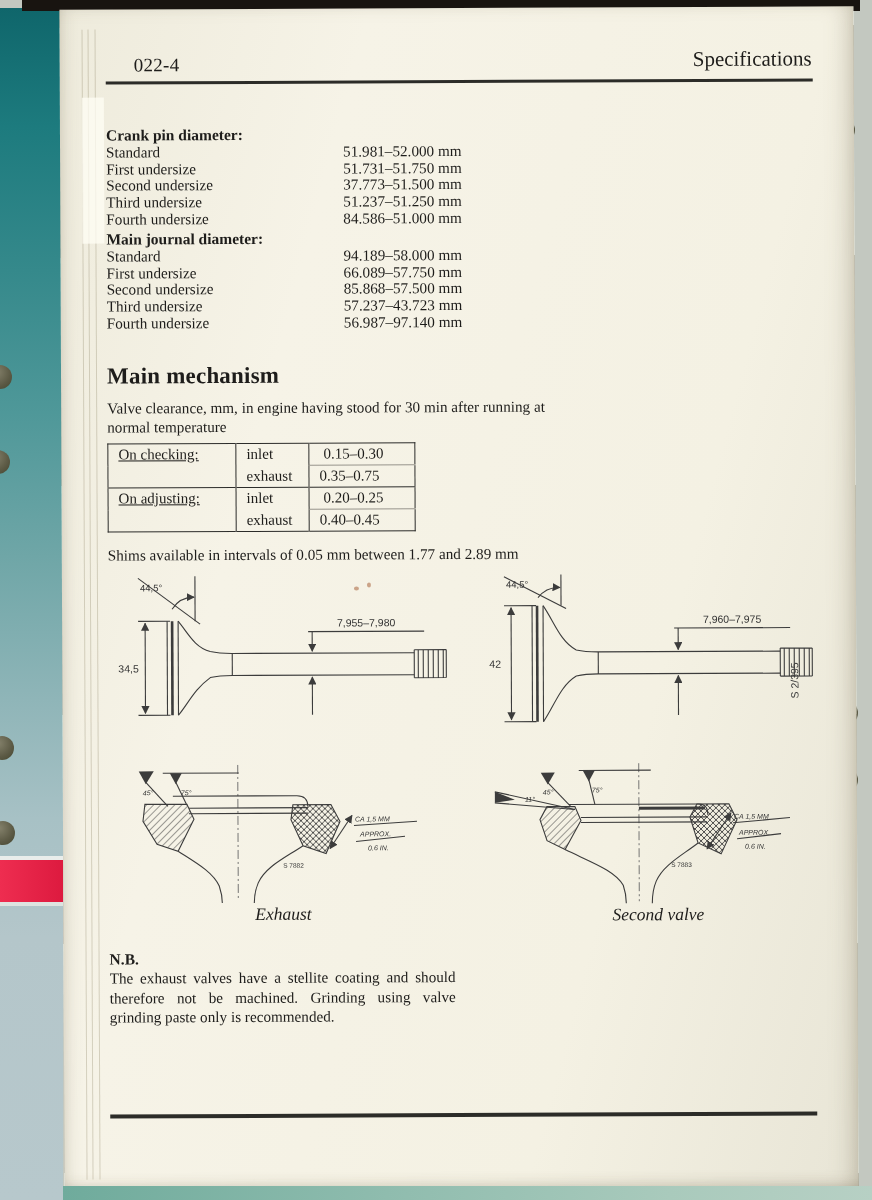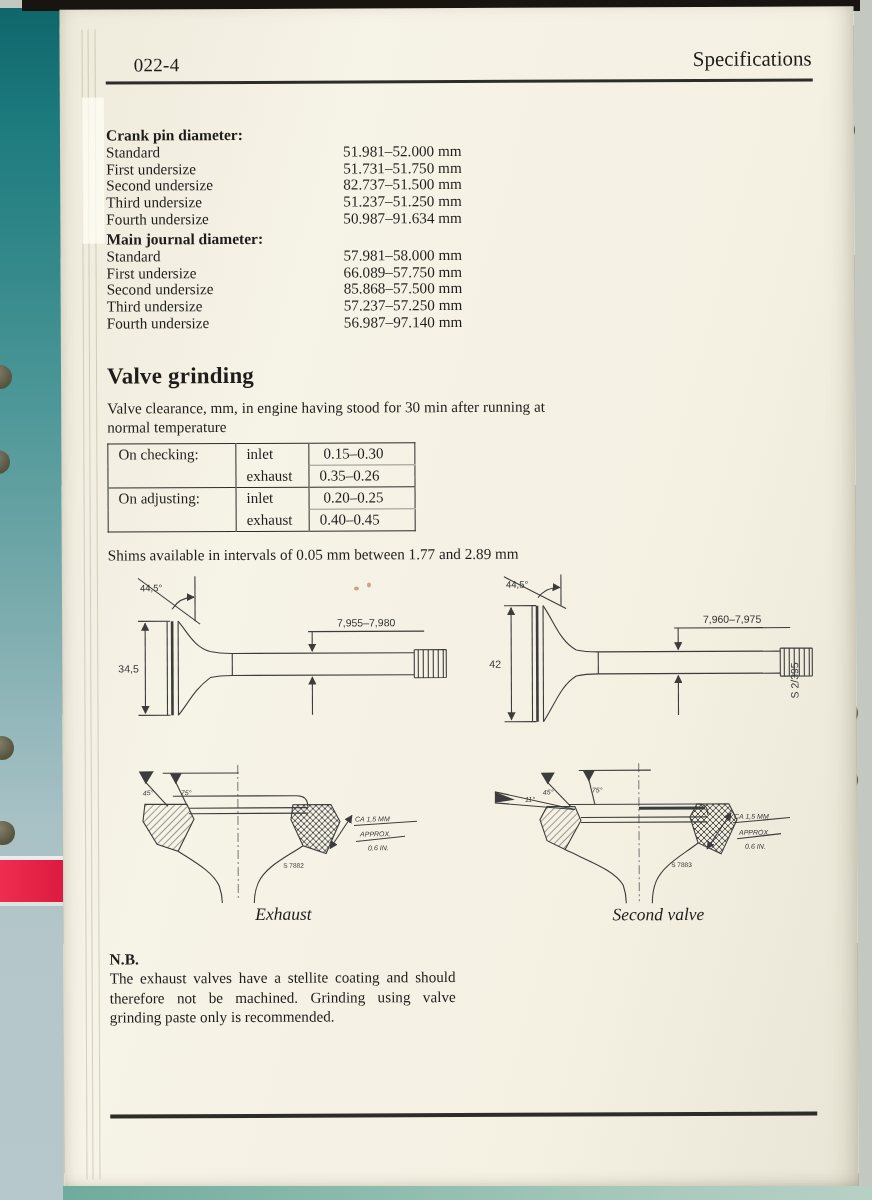--- a/index.html
+++ b/index.html
@@ -28,21 +28,21 @@
   .hdr-sec{left:500px;top:40px;width:252px;font-size:21px;text-align:right;}
   .hdr-rule{left:46px;top:72px;width:707px;height:2.5px;background:#2c2c28;}
   .spec-block{left:46px;width:480px;font-size:15.2px;line-height:16.8px;}
   .spec-heading{font-weight:bold;font-size:15.5px;}
   .spec-row{display:flex;}
   .spec-label{width:237px;}
   .vm-heading{left:46px;top:354px;font-size:23px;font-weight:bold;letter-spacing:.2px;}
   .vm-intro{left:46px;top:390px;width:480px;font-size:15.2px;line-height:18.5px;}
   .clr-table{left:46px;top:434px;border-collapse:collapse;border:1.6px solid #2c2c2a;}
   .clr-table td{font-size:15px;line-height:17px;padding:2px 8px 2px 10px;vertical-align:top;}
-  .clr-table .mode{width:109px;border-right:1.4px solid #2c2c2a;}
+  .clr-table .mode{width:109px;border-right:1.4px solid #2c2c2a;text-decoration:underline;}
   .clr-table .port{width:54px;border-right:1.4px solid #2c2c2a;font-family:Liberation Serif, serif;}
   .clr-table .val{width:83px;}
   .clr-table tr.grp td{border-top:1.4px solid #2c2c2a;}
   .clr-table .sep{border-bottom:1px solid #97948c;padding-left:14px;}
   .shims{left:46px;top:537px;width:560px;font-size:15.2px;}
   .fig{position:absolute;}
   .fig path,.fig line,.fig polyline{stroke:#3c3c3c;fill:none;stroke-width:1.1;}
   .fig .heavy{stroke-width:2.6;}
   .fig .slabheavy{stroke-width:3;}
   .fig polygon{fill:#3c3c3c;stroke:none;}
@@ -114,69 +114,69 @@
       <div class="spec-row">
         <span class="spec-label">Standard</span>
         <span class="spec-value">51.981–52.000 mm</span>
         </div>
       <div class="spec-row">
         <span class="spec-label">First undersize</span>
         <span class="spec-value">51.731–51.750 mm</span>
         </div>
       <div class="spec-row">
         <span class="spec-label">Second undersize</span>
-        <span class="spec-value">82.737–51.500 mm</span>
+        <span class="spec-value">37.773–51.500 mm</span>
         </div>
       <div class="spec-row">
         <span class="spec-label">Third undersize</span>
         <span class="spec-value">51.237–51.250 mm</span>
         </div>
       <div class="spec-row">
         <span class="spec-label">Fourth undersize</span>
-        <span class="spec-value">50.987–91.634 mm</span>
+        <span class="spec-value">84.586–51.000 mm</span>
         </div>
     </section>
 
     <section class="abs spec-block" style="top:222px">
       <div class="spec-heading">Main journal diameter:</div>
       <div class="spec-row">
         <span class="spec-label">Standard</span>
-        <span class="spec-value">57.981–58.000 mm</span>
+        <span class="spec-value">94.189–58.000 mm</span>
         </div>
       <div class="spec-row">
         <span class="spec-label">First undersize</span>
         <span class="spec-value">66.089–57.750 mm</span>
         </div>
       <div class="spec-row">
         <span class="spec-label">Second undersize</span>
         <span class="spec-value">85.868–57.500 mm</span>
         </div>
       <div class="spec-row">
         <span class="spec-label">Third undersize</span>
-        <span class="spec-value">57.237–57.250 mm</span>
+        <span class="spec-value">57.237–43.723 mm</span>
         </div>
       <div class="spec-row">
         <span class="spec-label">Fourth undersize</span>
         <span class="spec-value">56.987–97.140 mm</span>
         </div>
     </section>
 
-    <h2 class="abs vm-heading" style="margin:0">Valve grinding</h2>
+    <h2 class="abs vm-heading" style="margin:0">Main mechanism</h2>
     <p class="abs vm-intro" style="margin:0">Valve clearance, mm, in engine having stood for 30 min after running at normal temperature</p>
 
     <table class="abs clr-table">
       <tbody>
           <tr>
         <td class="mode" rowspan="2">On checking:</td>
         <td class="port">inlet</td>
         <td class="val sep">0.15–0.30</td>
       </tr>
       <tr>
         <td class="port">exhaust</td>
-        <td class="val">0.35–0.26</td>
+        <td class="val">0.35–0.75</td>
       </tr>
       <tr class="grp">
         <td class="mode" rowspan="2">On adjusting:</td>
         <td class="port">inlet</td>
         <td class="val sep">0.20–0.25</td>
       </tr>
       <tr>
         <td class="port">exhaust</td>
         <td class="val">0.40–0.45</td>
       </tr>

